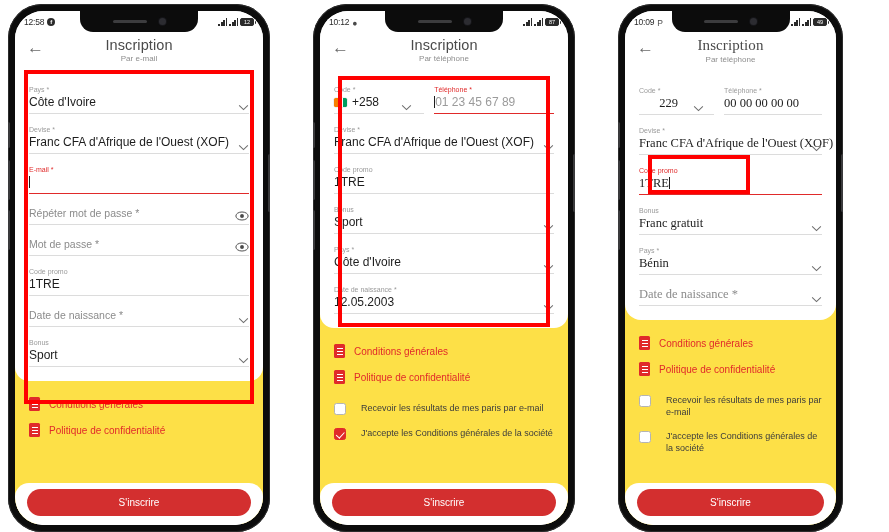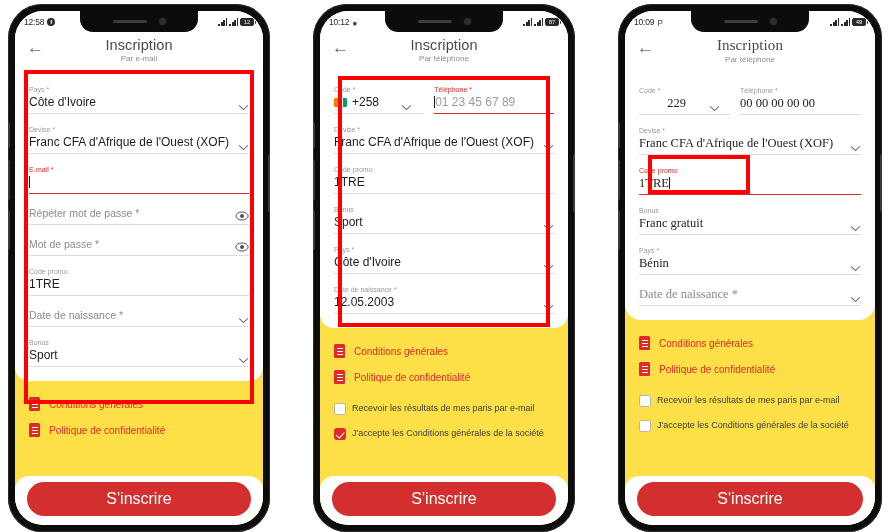--- a/index.html
+++ b/index.html
@@ -15,21 +15,21 @@
   
   .phone {
     position: absolute;
     background: #0c0c0c;
     border-radius: 34px;
     overflow: hidden;
     box-shadow: 0 0 0 1px #2b2b2b inset;
   }
   .phone.p1 { left: 8px;  top: 4px;  width: 262px; height: 528px; }
   .phone.p2 { left: 313px; top: 4px; width: 262px; height: 528px; }
-  .phone.p3 { left: 618px; top: 4px; width: 264px; height: 528px; }
+  .phone.p3 { left: 618px; top: 4px; width: 225px; height: 528px; }
 
   
   .side-btn { position: absolute; background: #3a3a3c; border-radius: 2px; }
   .sb-l1 { left: -1px; top: 118px; width: 3px; height: 26px; }
   .sb-l2 { left: -1px; top: 156px; width: 3px; height: 40px; }
   .sb-l3 { left: -1px; top: 206px; width: 3px; height: 40px; }
   .sb-r1 { right: -1px; top: 150px; width: 3px; height: 58px; }
 
   .screen {
     position: absolute;
@@ -175,21 +175,21 @@
   }
   .doc-ico::before, .doc-ico::after {
     content: ''; position: absolute; left: 2.5px; background: #fff; height: 1.2px;
   }
   .doc-ico::before { top: 4px; width: 6px; }
   .doc-ico::after  { top: 7px; width: 6px; box-shadow: 0 3px 0 0 #fff; }
   .link-text { font-size: 10px; color: #e02a2a; }
 
   
   .checks { padding: 2px 14px 6px; }
-  .check-row { display: flex; align-items: flex-start; gap: 6px; padding: 6px 0; }
+  .check-row { display: flex; align-items: flex-start; gap: 15px; padding: 6px 0; }
   .cbox {
     width: 12px; height: 12px; flex: none; margin-top: 1px;
     border: 1.3px solid #b4b4b4; border-radius: 2.5px; background: #fff;
   }
   .cbox.checked {
     background: #e02a2a; border-color: #e02a2a;
     position: relative;
   }
   .cbox.checked::after {
     content: ''; position: absolute; left: 3.4px; top: 1.2px;
@@ -200,21 +200,21 @@
   .check-text { font-size: 9px; color: #3c3c3c; line-height: 12px; }
 
   
   .submit-wrap {
     position: absolute; left: 0; right: 0; bottom: 0;
     background: #ffffff; padding: 6px 12px 9px;
     border-radius: 14px 14px 26px 26px;
   }
   .submit-btn {
     background: #d32f2f; color: #ffffff;
-    text-align: center; font-size: 16px;
+    text-align: center; font-size: 10px;
     padding: 8px 0; border-radius: 18px;
   }
 
   
   .anno {
     position: absolute;
     border: 4px solid #ff0000;
     z-index: 20;
     pointer-events: none;
   }

